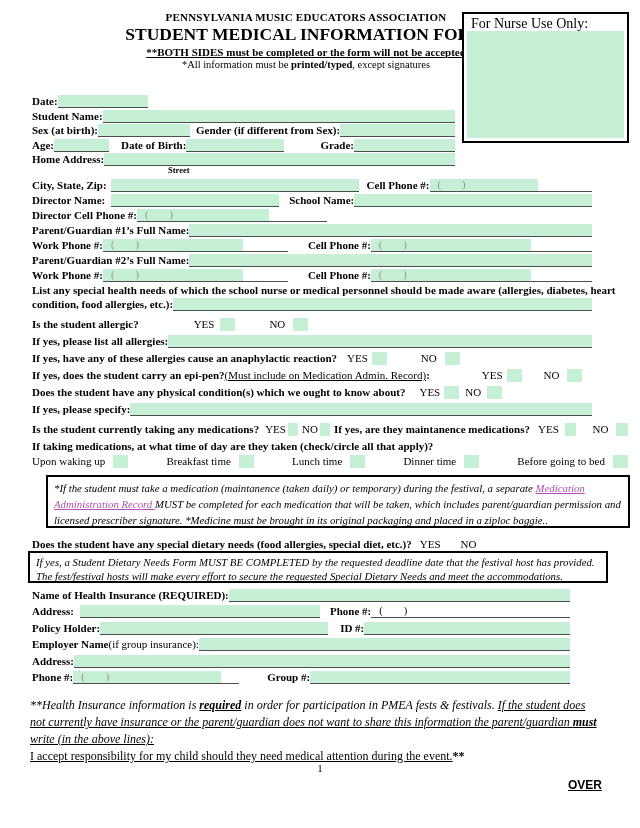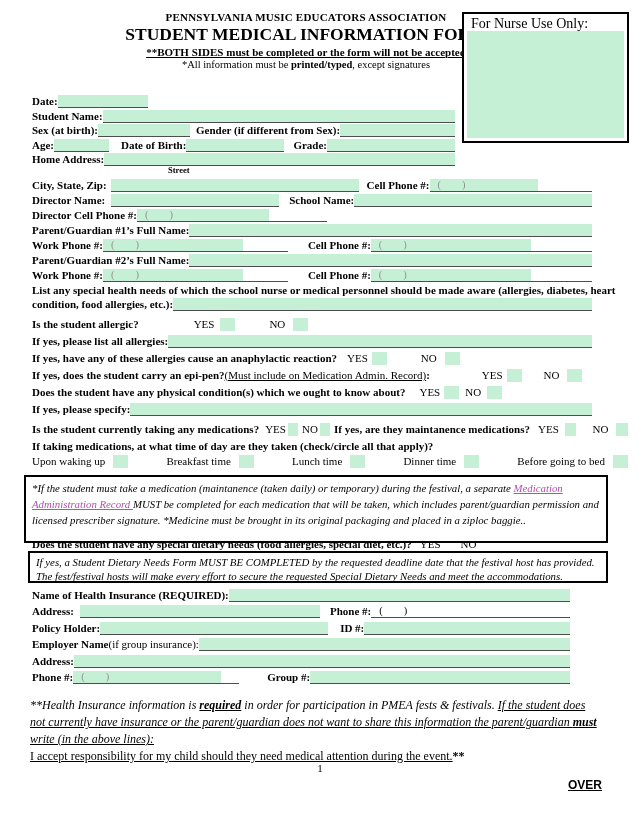--- a/index.html
+++ b/index.html
@@ -61,21 +61,21 @@
   <span class="fill" style="width:92px"></span>
   <span style="margin-left:6px">Gender (if different from Sex):</span>
   <span class="fill grow"></span>
 </div>
 
 <div class="row" style="top:136.5px;left:32px;width:423px">
   <span>Age:</span>
   <span class="fill" style="width:55px"></span>
   <span style="margin-left:12px">Date of Birth:</span>
   <span class="fill" style="width:98px"></span>
-  <span style="margin-left:9px">Grade:</span>
+  <span style="margin-left:36px">Grade:</span>
   <span class="fill grow"></span>
 </div>
 
 <div class="row" style="top:151px;left:32px;width:423px">
   <span>Home Address:</span>
   <span class="fill grow"></span>
 </div>
 <div class="caption" style="left:168px;top:164.5px">Street</div>
 
 <div class="row" style="top:176.5px;left:32px;width:560px">
@@ -224,21 +224,21 @@
   <span style="display:flex;align-items:flex-end">
       <span class="v">Dinner time</span>
       <span class="chk" style="margin-left:8px"></span>
     </span>
   <span style="display:flex;align-items:flex-end">
       <span class="v">Before going to bed</span>
       <span class="chk" style="margin-left:8px"></span>
     </span>
 </div>
 
-<div class="notice-box" style="left:24px;top:475px;width:584px;height:68px">
+<div class="notice-box" style="left:46px;top:475px;width:584px;height:53px">
   <span>*If the student must take a medication (maintanence (taken daily) or temporary) during the festival, a separate </span><span class="plink">Medication Administration Record </span><span>MUST be completed for each medication that will be taken, which includes parent/guardian permission and licensed prescriber signature. *Medicine must be brought in its original packaging and placed in a ziploc baggie..</span>
 </div>
 
 <div class="row" style="top:536px;left:32px;width:560px">
   <span>Does the student have any special dietary needs (food allergies, special diet, etc.)?</span>
   <span class="v" style="margin-left:8px">YES</span>
   <span class="v" style="margin-left:20px">NO</span>
 </div>
 
 <div class="notice-box" style="left:28px;top:550.5px;width:580px;height:32px;padding:2px 6px;line-height:1.35">

